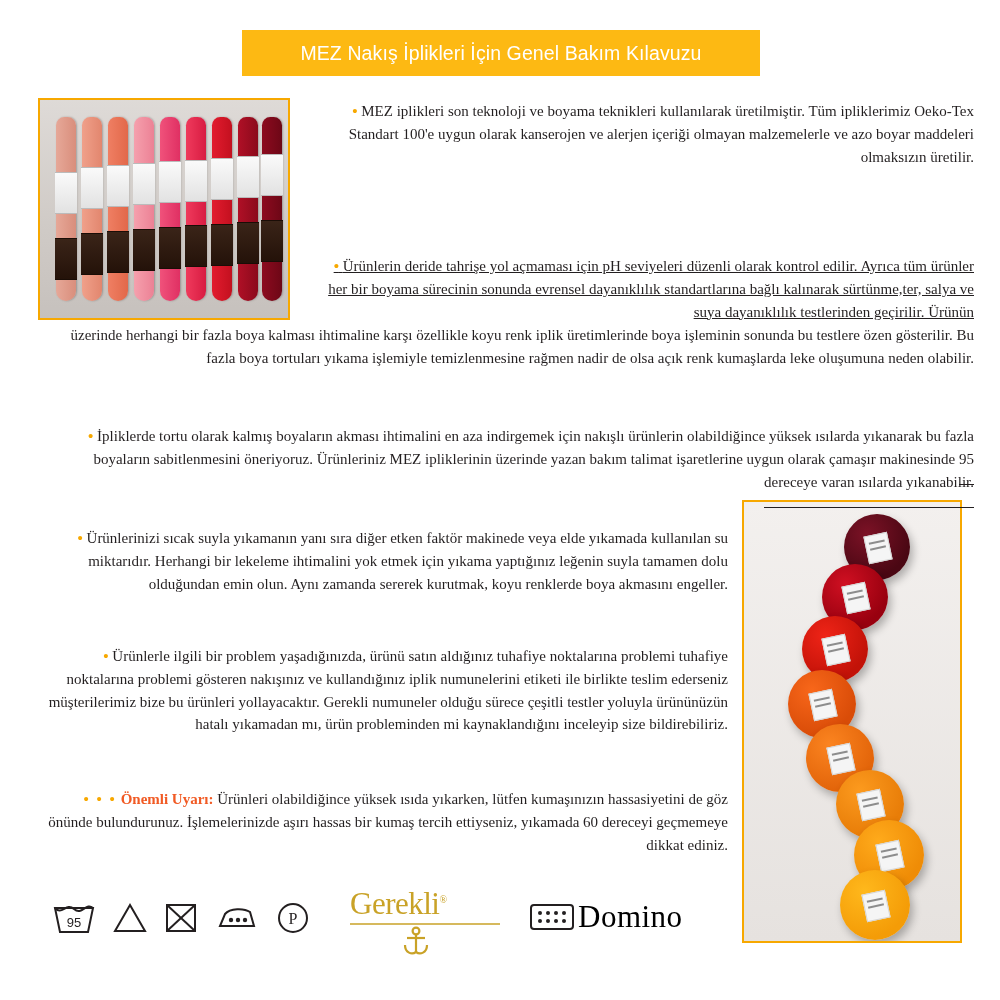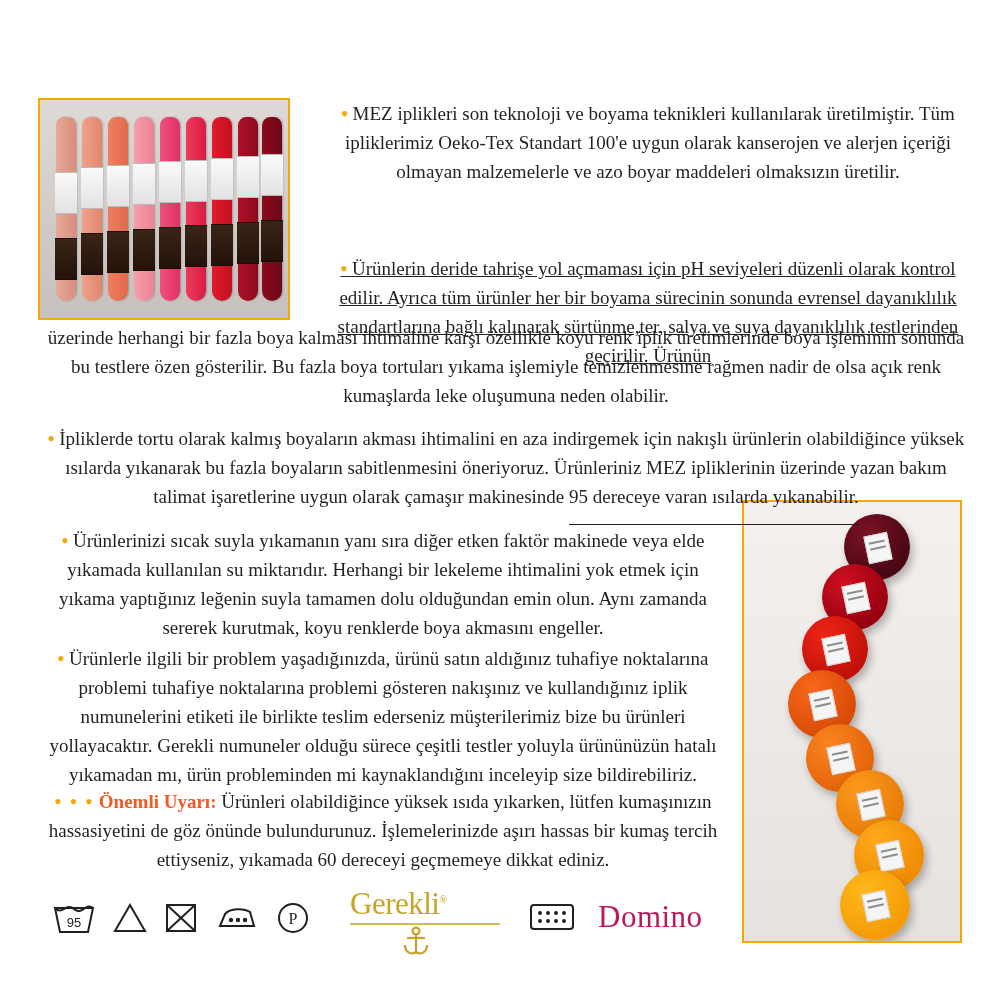--- a/index.html
+++ b/index.html
@@ -120,24 +120,24 @@
     left: 3px; right: 3px;
     height: 2px;
     background: #8d8d8d;
   }
   .ball .tag::before { top: 6px; }
   .ball .tag::after { top: 12px; }
 
   
   .para {
     position: absolute;
-    font-size: 19px;
+    font-size: 15px;
     line-height: 1.52;
     color: #231f20;
-    text-align: center;
+    text-align: right;
   }
   .para .lead-dot {
     color: #f7a800;
     font-weight: bold;
   }
 
   .underline-txt {
     border-bottom: 1.4px solid #231f20;
     padding-bottom: 17px;
     margin-top: 13px;
@@ -200,22 +200,22 @@
     vertical-align: super;
   }
 
   .domino-logo {
     position: absolute;
     left: 530px;
     top: 895px;
     height: 44px;
     display: flex;
     align-items: center;
-    gap: 24px;
-    color: #be185d;
+    gap: 4px;
+    color: #000000;
   }
   .domino-logo .dword {
     font-size: 31px;
     font-family: "Liberation Serif", serif;
     letter-spacing: 0.5px;
   }
   .domino-tile {
     width: 44px;
     height: 26px;
     border: 2px solid #231f20;
@@ -236,20 +236,23 @@
     justify-self: center;
     align-self: center;
     display: block;
   }
 </style>
 </head>
 <body>
 
 <div class="page">
 
+  <div class="title-banner">
+    <span class="title-text">MEZ Nakış İplikleri İçin Genel Bakım Kılavuzu</span>
+  </div>
 
   <div class="photo-frame" id="photo-skeins">
     <div class="skein-bg"></div>
     <div class="skein" style="left:16px;  background:linear-gradient(90deg,#e6a898,#d98e7c);">
         <span class="band" style="top:30%;"></span>
         <span class="band low" style="top:66%;"></span>
       </div>
     <div class="skein" style="left:42px;  background:linear-gradient(90deg,#f0a08a,#e2866e);">
         <span class="band" style="top:27%;"></span>
         <span class="band low" style="top:63%;"></span>

